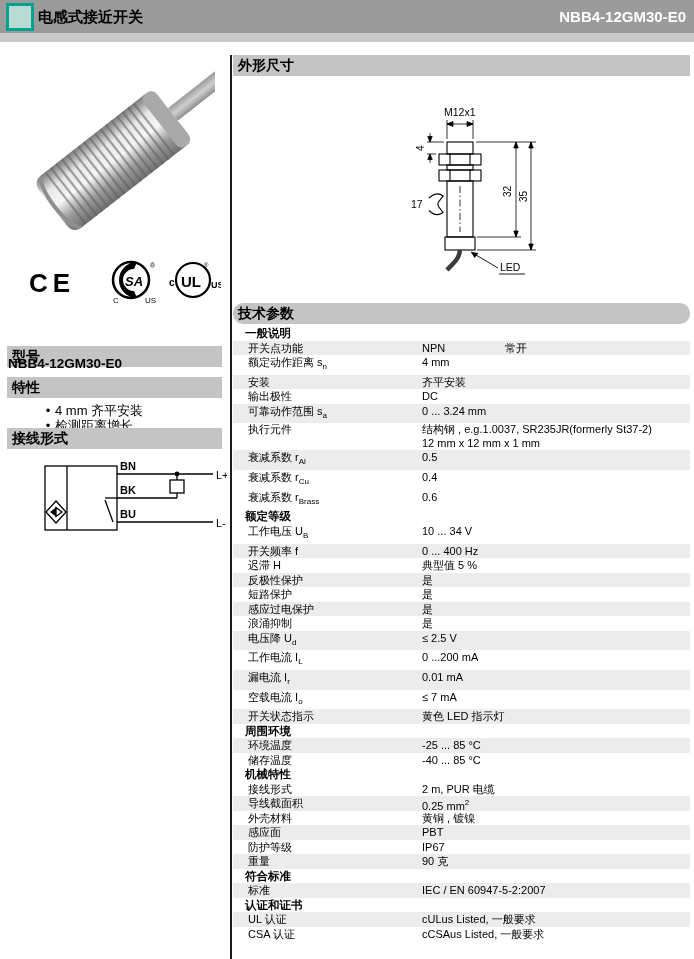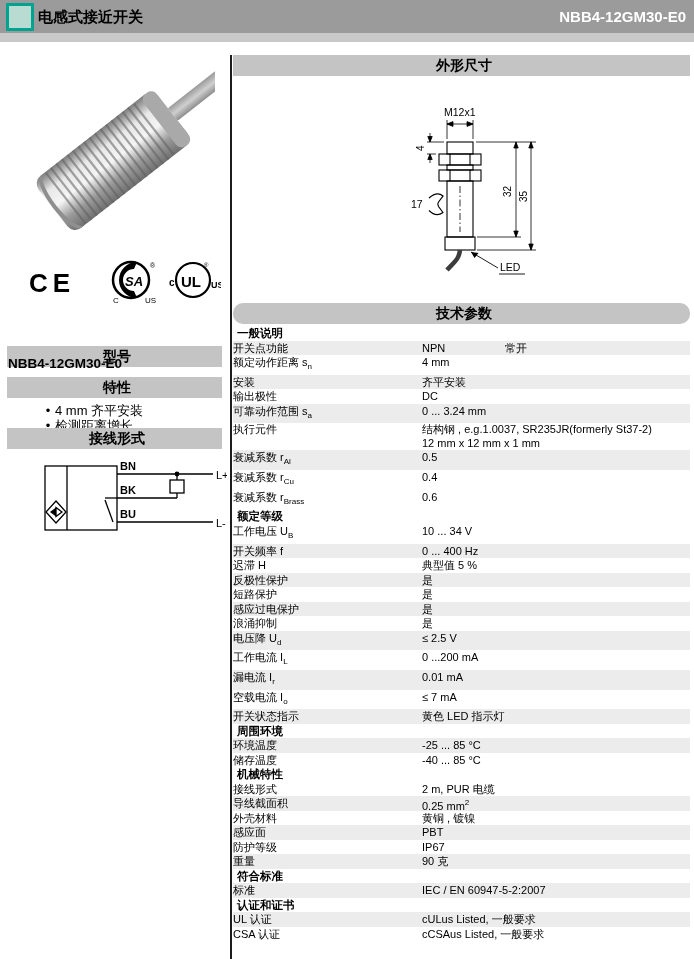--- a/index.html
+++ b/index.html
@@ -12,33 +12,33 @@
   .logo-square{position:absolute;left:6px;top:3px;width:22px;height:22px;
                background:#b9dcd2;border:3px solid #00a390;}
   .topbar .title{position:absolute;left:38px;top:0;line-height:33px;color:#000000;
                  font-weight:bold;font-size:15px;}
   .topbar .model{position:absolute;right:8px;top:0;line-height:33px;color:#fff;
                  font-weight:bold;font-size:15px;}
 
   
   .divider{position:absolute;left:230px;top:55px;width:2px;height:904px;background:#1c1c1c;}
   .secbar{background:#c4c4c4;font-weight:bold;font-size:14px;line-height:21px;height:21px;
-          padding-left:5px;text-align:center;}
+          padding-left:5px;}
   .leftcol{position:absolute;left:7px;top:42px;width:215px;height:701px;}
   .rightcol{position:absolute;left:233px;top:42px;width:457px;height:917px;}
   .abs{position:absolute;}
 
   
   .model-name{font-weight:bold;font-size:13.5px;}
   .feature-line{font-size:13px;line-height:15px;}
   .feature-line .dot{display:inline-block;width:14px;text-align:center;}
 
   
-  .tech-subhead{font-weight:bold;font-size:11.5px;line-height:14.5px;padding-left:4px;}
-  .tech-row{position:relative;font-size:11px;line-height:14.5px;min-height:14.5px;}
+  .tech-subhead{font-weight:bold;font-size:11.5px;line-height:14.5px;padding-left:12px;}
+  .tech-row{position:relative;font-size:11px;line-height:14.5px;padding-left:15px;min-height:14.5px;}
   .tech-row.shaded{background:#ececec;}
   .tech-row .val{position:absolute;left:189px;top:0;line-height:14.5px;}
   .tech-row .val2{position:absolute;left:272px;top:0;line-height:14.5px;}
   .tech-row.twoline{line-height:13.5px;min-height:27px;}
   .tech-row.twoline .val{line-height:13.5px;}
   sub{font-size:8px;}
   sup{font-size:8px;}
 
   svg text{font-family:"Liberation Sans","DejaVu Sans",sans-serif;}
 </style>

